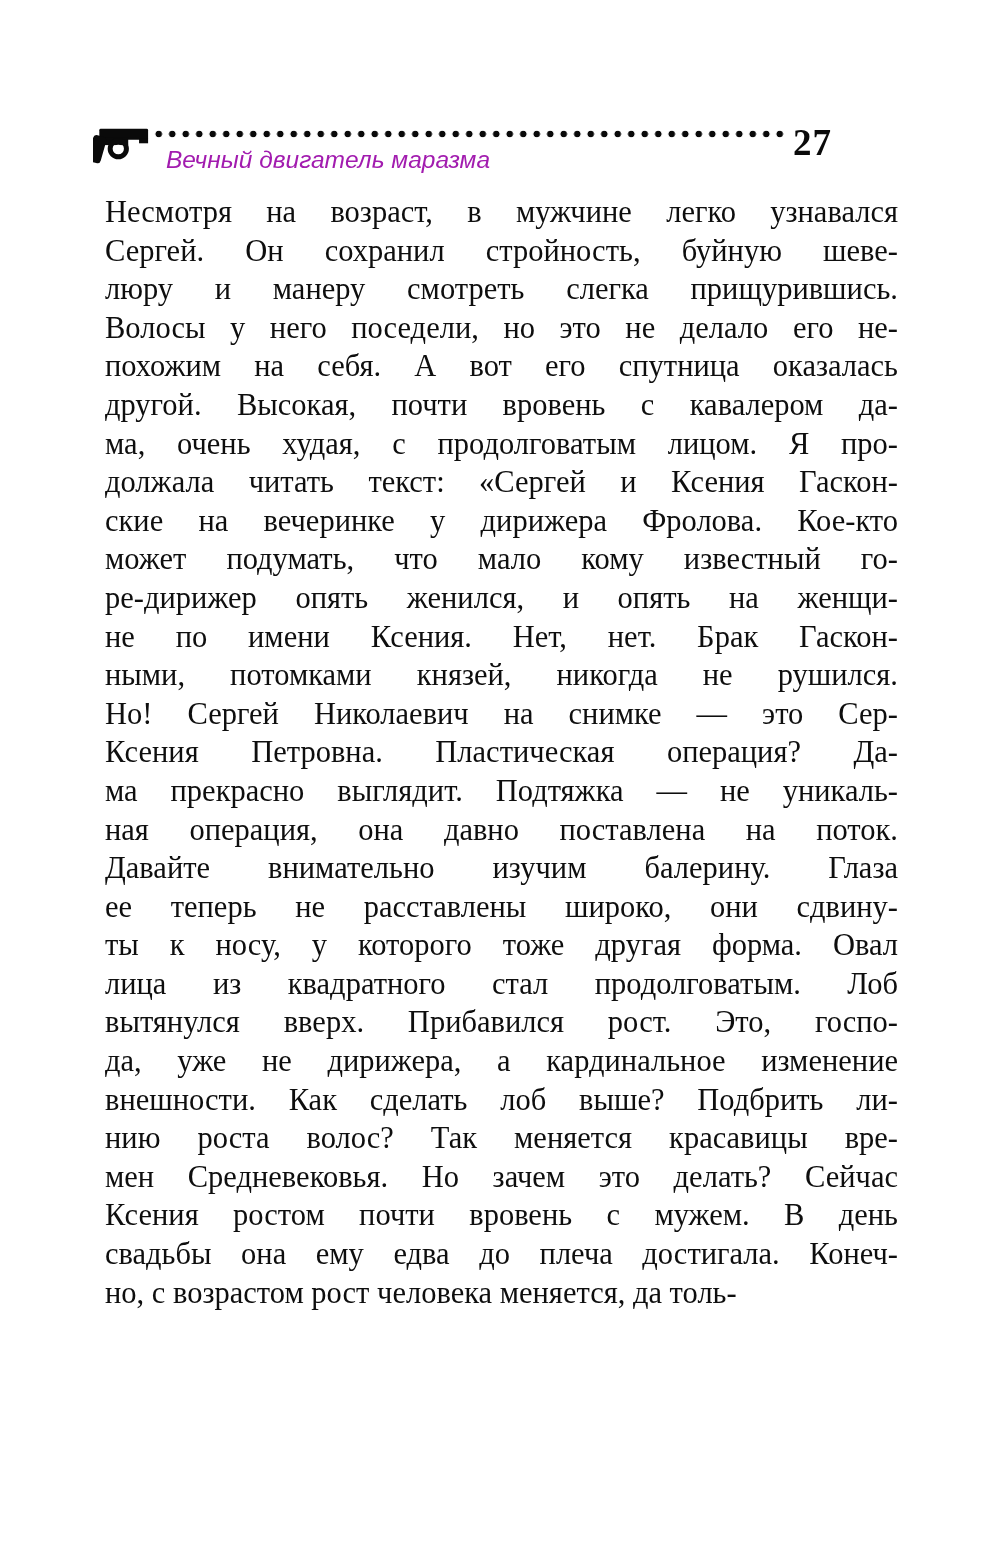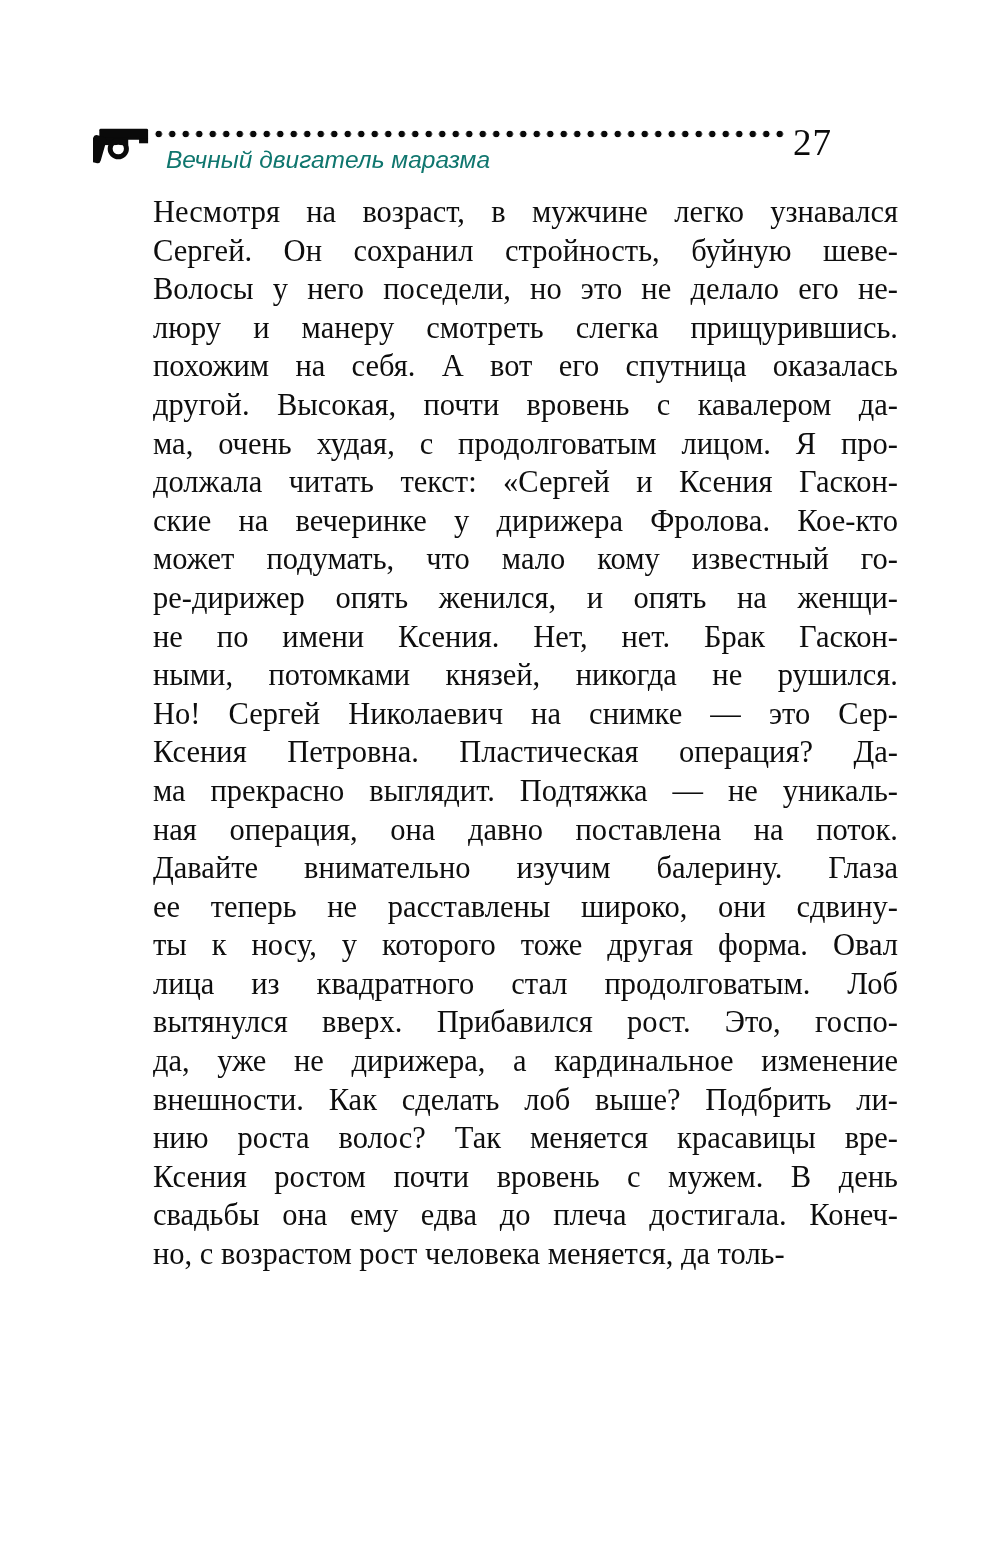--- a/index.html
+++ b/index.html
@@ -35,53 +35,52 @@
     background-image: radial-gradient(circle, #0a0a0a 3.1px, rgba(0,0,0,0) 3.6px);
     background-size: 13.5px 10px;
     background-repeat: repeat-x;
     background-position: 0 50%;
   }
   .page-number {
     position: absolute;
     left: 793px;
     top: 124px;
     font-family: "Liberation Serif", serif;
-    font-weight: normal;
+    font-weight: bold;
     font-size: 37px;
     line-height: 1;
     letter-spacing: 1px;
     color: #0a0a0a;
   }
   .running-title {
     position: absolute;
     left: 166px;
     top: 145px;
     font-family: "Liberation Sans", sans-serif;
     font-style: italic;
     font-size: 24.5px;
     line-height: 1.2;
-    color: #0f766e;
+    color: #a21caf;
     white-space: nowrap;
   }
   
   .body-text {
     position: absolute;
     left: 105px;
     top: 193px;
     width: 793px;
   }
   .line {
     font-family: "Liberation Serif", serif;
     font-size: 30.5px;
     line-height: 38.6px;
     color: #0e0e0e;
     text-align: justify;
     text-align-last: justify;
     white-space: normal;
-    margin-left: 48px;
   }
   .line.last {
     text-align-last: left;
     font-family: Liberation Serif, serif;
   }
 </style>
 </head>
 <body>
 
 <div class="page">
@@ -107,22 +106,22 @@
     <div class="dotted-line"></div>
 
     <div class="page-number">27</div>
 
     <div class="running-title">Вечный двигатель маразма</div>
   </div>
 
   <div class="body-text">
     <div class="line">Несмотря на возраст, в мужчине легко узнавался</div>
     <div class="line">Сергей. Он сохранил стройность, буйную шеве-</div>
+    <div class="line">люру и манеру смотреть слегка прищурившись.</div>
     <div class="line">Волосы у него поседели, но это не делало его не-</div>
-    <div class="line">люру и манеру смотреть слегка прищурившись.</div>
     <div class="line">похожим на себя. А вот его спутница оказалась</div>
     <div class="line">другой. Высокая, почти вровень с кавалером да-</div>
     <div class="line">ма, очень худая, с продолговатым лицом. Я про-</div>
     <div class="line">должала читать текст: «Сергей и Ксения Гаскон-</div>
     <div class="line">ские на вечеринке у дирижера Фролова. Кое-кто</div>
     <div class="line">может подумать, что мало кому известный го-</div>
     <div class="line">ре-дирижер опять женился, и опять на женщи-</div>
     <div class="line">не по имени Ксения. Нет, нет. Брак Гаскон-</div>
     <div class="line">ными, потомками князей, никогда не рушился.</div>
     <div class="line">Но! Сергей Николаевич на снимке — это Сер-</div>
@@ -130,18 +129,19 @@
     <div class="line">ма прекрасно выглядит. Подтяжка — не уникаль-</div>
     <div class="line">ная операция, она давно поставлена на поток.</div>
     <div class="line">Давайте внимательно изучим балерину. Глаза</div>
     <div class="line">ее теперь не расставлены широко, они сдвину-</div>
     <div class="line">ты к носу, у которого тоже другая форма. Овал</div>
     <div class="line">лица из квадратного стал продолговатым. Лоб</div>
     <div class="line">вытянулся вверх. Прибавился рост. Это, госпо-</div>
     <div class="line">да, уже не дирижера, а кардинальное изменение</div>
     <div class="line">внешности. Как сделать лоб выше? Подбрить ли-</div>
     <div class="line">нию роста волос? Так меняется красавицы вре-</div>
+    <div class="line">мен Средневековья. Но зачем это делать? Сейчас</div>
     <div class="line">Ксения ростом почти вровень с мужем. В день</div>
     <div class="line">свадьбы она ему едва до плеча достигала. Конеч-</div>
     <div class="line last">но, с возрастом рост человека меняется, да толь-</div>
   </div>
 
 </div>
 
 </body></html>

